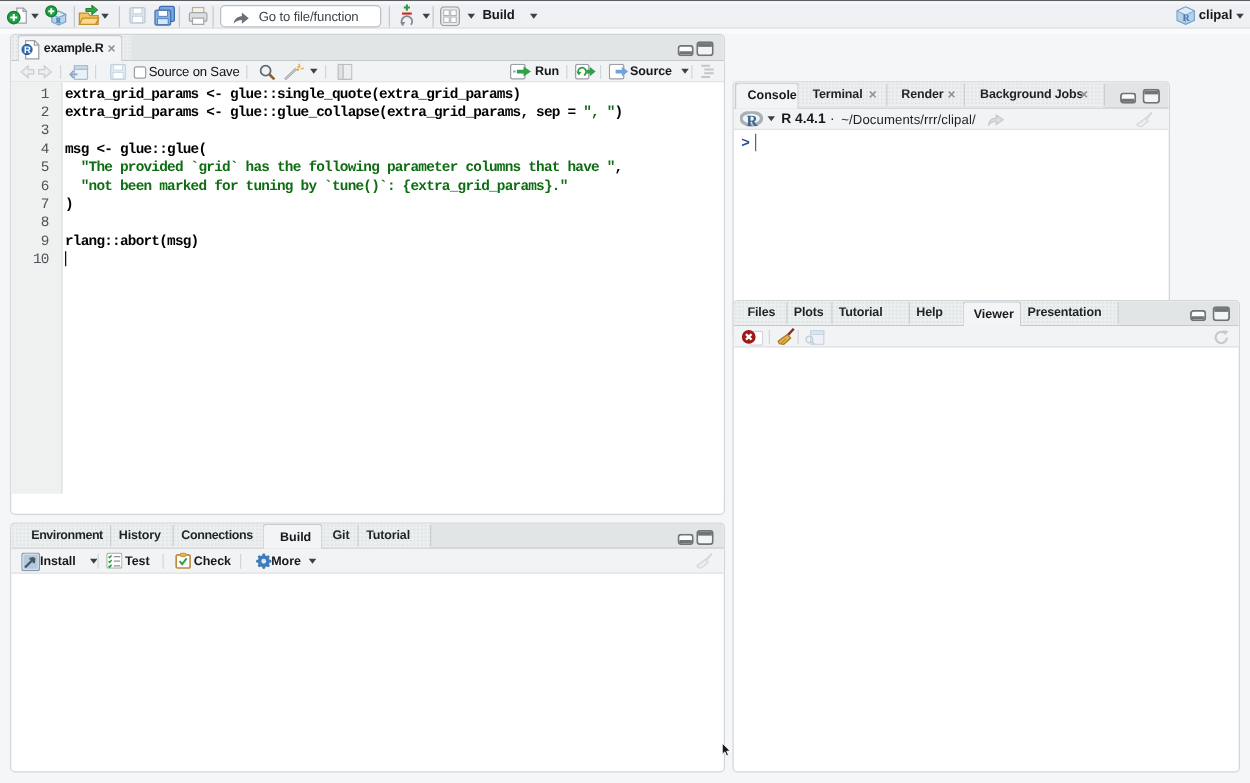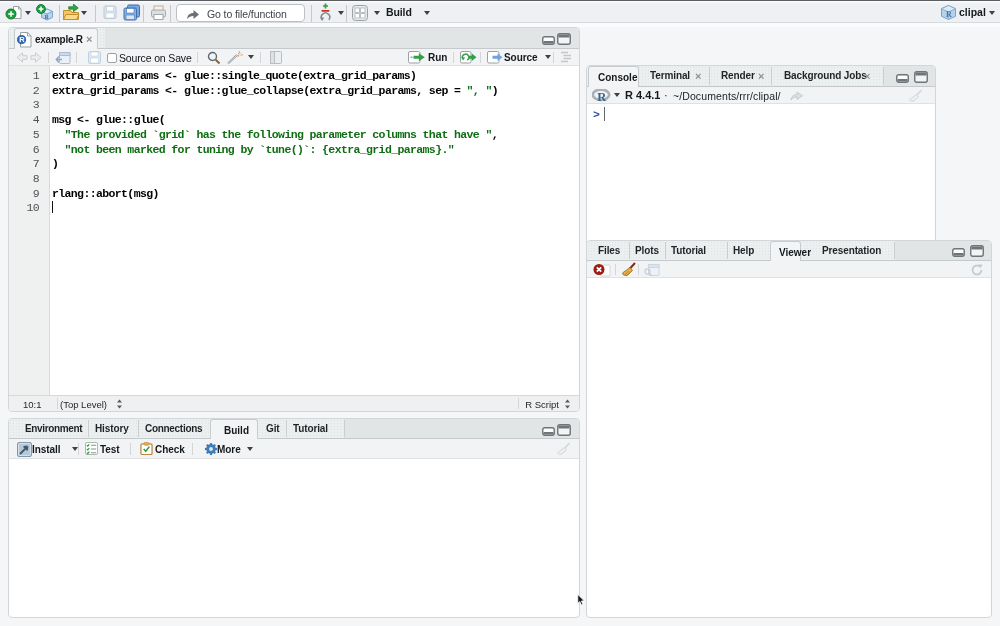--- a/index.html
+++ b/index.html
@@ -231,35 +231,20 @@
 
 msg &lt;- glue::glue(
   <i>"The provided `grid` has the following parameter columns that have "</i>,
   <i>"not been marked for tuning by `tune()`: {extra_grid_params}."</i>
 )
 
 rlang::abort(msg)
 <span id="edcursor" style="display:inline-block;width:1px;height:12px;background:#111;vertical-align:-2px;"></span></pre>
   </div>
 
-  <div class="abs" id="srcstatus" style="left:0;bottom:0;right:0;height:16px;background:#eef0f1;border-top:1px solid #d6d8da;font-size:9.5px;color:#24282b;">
-    <span class="abs" style="left:14px;top:3px;">10:1</span>
-    <div class="abs" style="left:48px;top:2px;bottom:2px;width:1px;background:#d4d6d7;"></div>
-    <span class="abs" style="left:51px;top:3px;">(Top Level)</span>
-    <svg class="abs" style="left:107px;top:3px;" width="7" height="10" viewBox="0 0 7 10">
-        <path d="M3.5 0.5 L6 3.5 H1 z" fill="#55595d"></path>
-        <path d="M3.5 9.5 L6 6.5 H1 z" fill="#55595d"></path>
-      </svg>
-    <div class="abs" style="right:60px;top:2px;bottom:2px;width:1px;background:#d4d6d7;"></div>
-    <span class="abs" style="right:20px;top:3px;">R Script</span>
-    <svg class="abs" style="right:8px;top:3px;" width="7" height="10" viewBox="0 0 7 10">
-        <path d="M3.5 0.5 L6 3.5 H1 z" fill="#55595d"></path>
-        <path d="M3.5 9.5 L6 6.5 H1 z" fill="#55595d"></path>
-      </svg>
-  </div>
 </div>
 
 <div class="pane" id="buildpane" style="left:8px;top:418px;width:572px;height:200px;">
   <div class="tabbar" style="height:20px;" id="buildtabs">
     <div class="stip" style="width:335px;"></div>
     <span class="tab lbl-t" style="left:16px;top:4px;letter-spacing:-0.35px;">Environment</span>
     <div class="tsep" style="left:79px;"></div>
     <span class="tab lbl-t" style="left:86px;top:4px;">History</span>
     <div class="tsep" style="left:129px;"></div>
     <span class="tab lbl-t" style="left:136px;top:4px;letter-spacing:-0.3px;">Connections</span>
@@ -383,21 +368,21 @@
 <div class="pane" id="filespane" style="left:586px;top:240px;width:406px;height:378px;">
   <div class="tabbar" style="height:20px;" id="filestabs">
     <div class="stip" style="width:308px;"></div>
     <span class="tab lbl-t" style="left:11px;top:4px;">Files</span>
     <div class="tsep" style="left:42px;"></div>
     <span class="tab lbl-t" style="left:48px;top:4px;">Plots</span>
     <div class="tsep" style="left:78px;"></div>
     <span class="tab lbl-t" style="left:84px;top:4px;">Tutorial</span>
     <div class="tsep" style="left:140px;"></div>
     <span class="tab lbl-t" style="left:146px;top:4px;">Help</span>
-    <div class="atab" style="left:183px;width:31px;">
+    <div class="atab" style="left:183px;width:47px;">
         <span class="lbl" style="left:8px;font-size:10px;font-weight:bold;color:#16191c;">Viewer</span>
       </div>
     <span class="tab lbl-t" style="left:235px;top:4px;text-align:center;">Presentation</span>
     <div class="tsep" style="left:307px;"></div>
     <svg class="abs" style="right:26px;top:7px;" width="13" height="9" viewBox="0 0 13 9">
         <rect x="0.75" y="0.75" width="11.5" height="7.5" rx="2" fill="#fcfcfd" stroke="#6e7477" stroke-width="1.4"></rect>
         <rect x="1.5" y="5" width="10" height="2.5" fill="#6e7477"></rect>
       </svg>
     <svg class="abs" style="right:7px;top:4px;" width="14" height="12" viewBox="0 0 14 12">
         <rect x="0.75" y="0.75" width="12.5" height="10.5" rx="2" fill="#f2f4f5" stroke="#6e7477" stroke-width="1.4"></rect>

